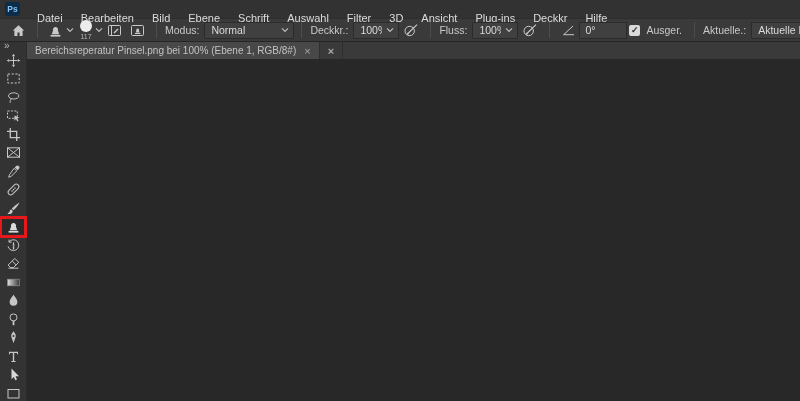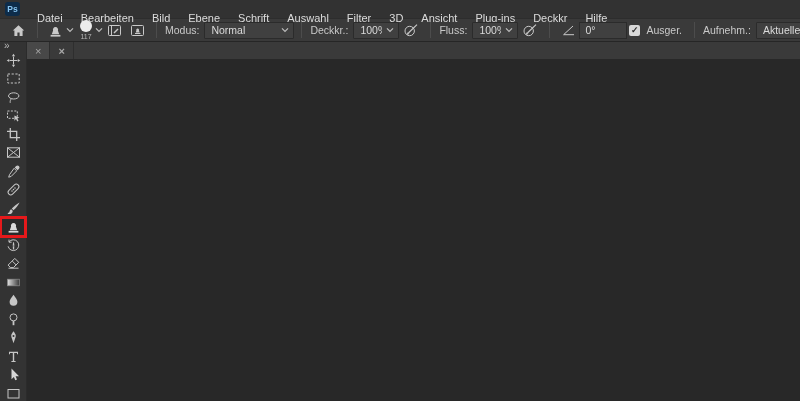--- a/index.html
+++ b/index.html
@@ -194,21 +194,21 @@
       </svg>
     </span>
   <div class="num-input">
     <span>0°</span>
   </div>
 
   <div class="checkbox">✓</div>
   <span class="opt-label">Ausger.</span>
   <div class="opt-sep"></div>
 
-  <span class="opt-label">Aufnehm.:</span>
+  <span class="opt-label">Aktuelle.:</span>
   <div class="select" style="width:92px">
     <span class="val">Aktuelle Ebene</span>
 
   </div>
 
 </div>
 
 <div class="content">
 
   <div class="toolbar">
@@ -412,20 +412,21 @@
             </svg>
           </span>
         </div>
 
     </div>
   </div>
 
   <div class="main">
     <div class="tabbar">
       <div class="tab">
+        <span>Bereichsreperatur Pinsel.png bei 100% (Ebene 1, RGB/8#)</span>
         <span class="close">×</span>
       </div>
       <div class="tab active">
         <span class="close">×</span>
       </div>
     </div>
     <div class="canvas"></div>
   </div>
 
 </div>

